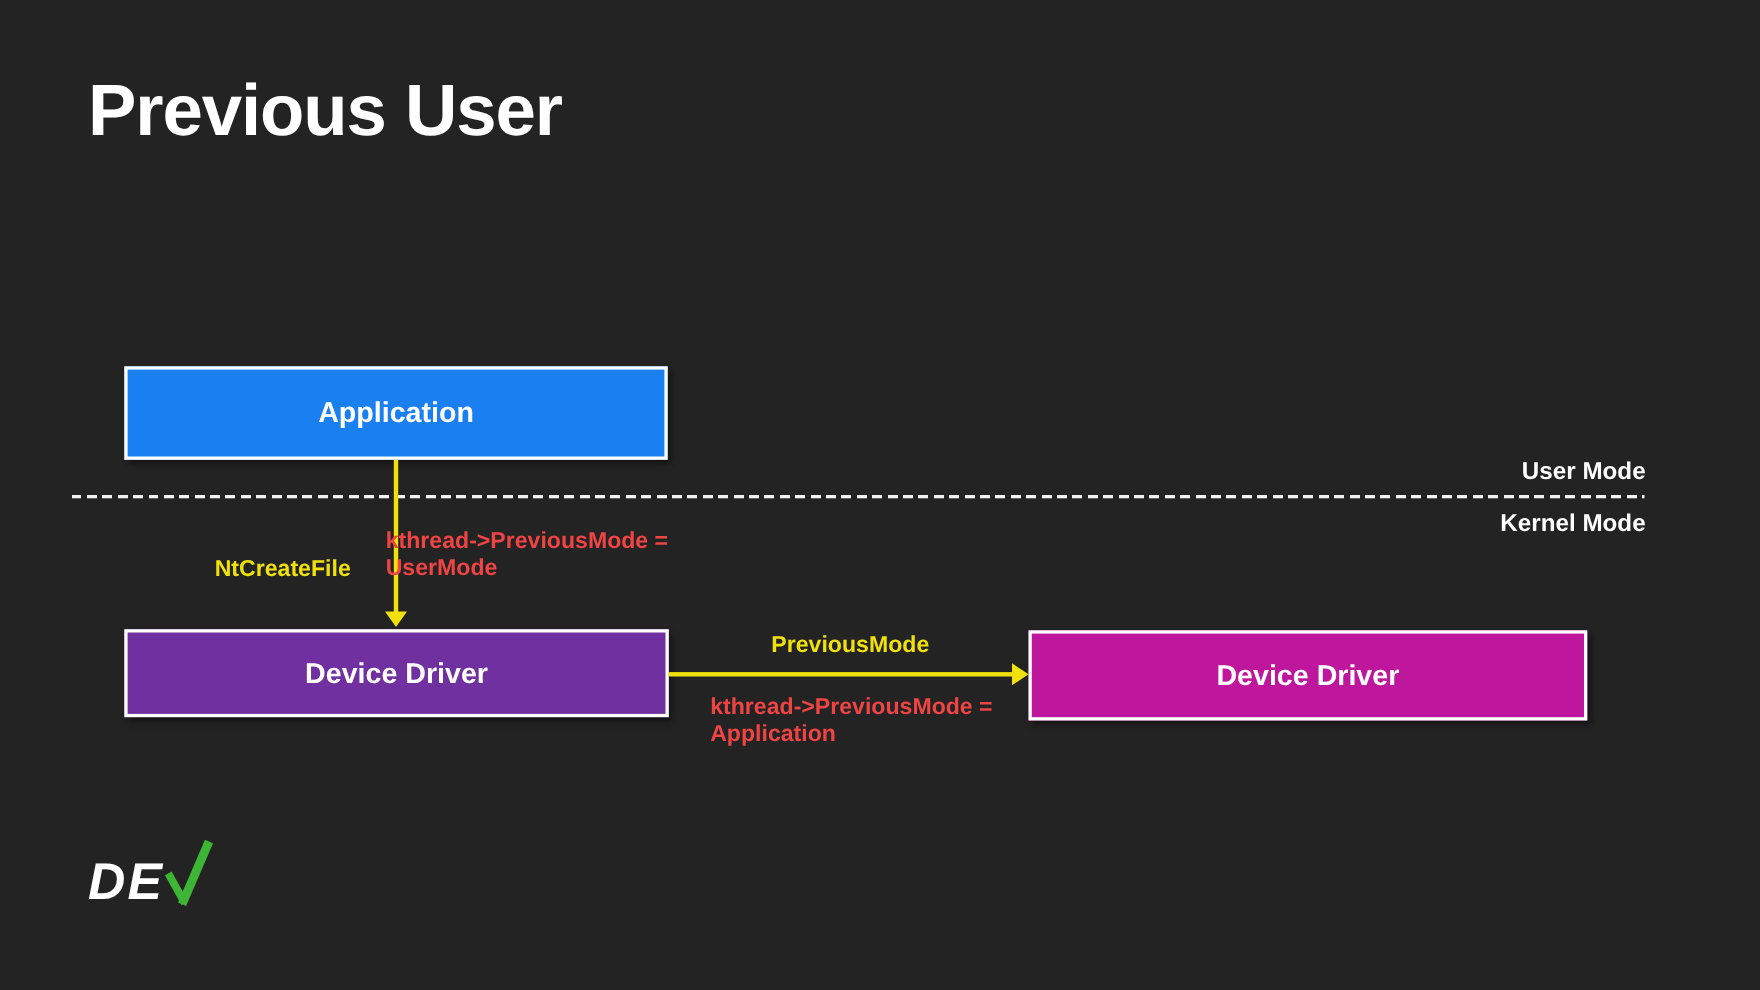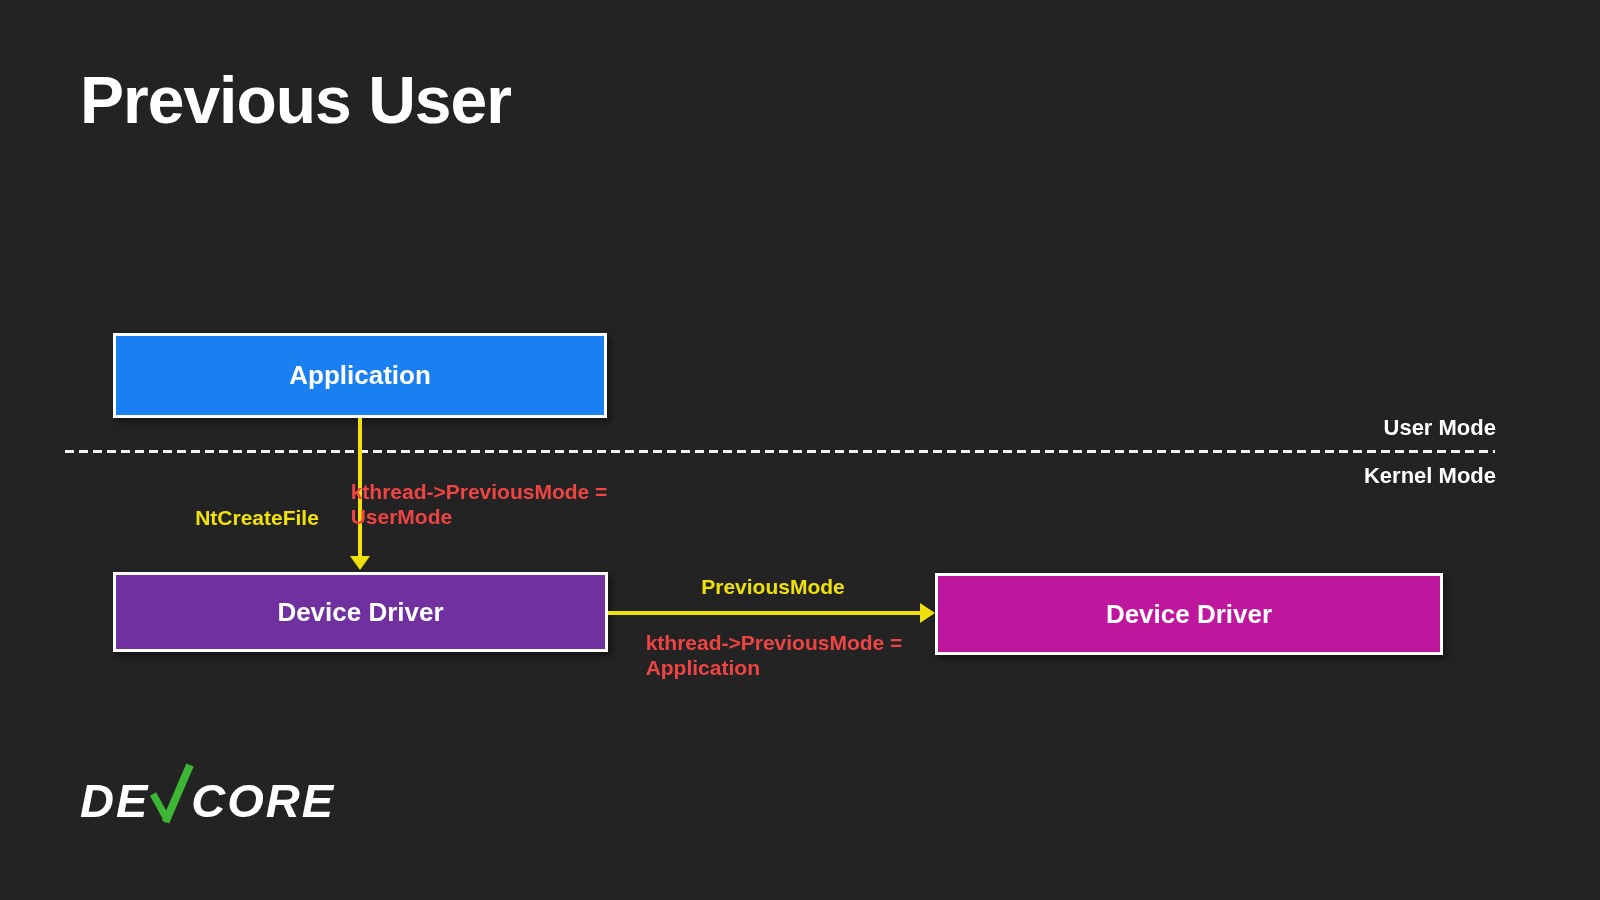--- a/index.html
+++ b/index.html
@@ -116,16 +116,15 @@
     <div>kthread-&gt;PreviousMode =</div>
     <div>Application</div>
   </div>
 
   <div class="logo">
     <span class="logo-text">DE</span>
     <svg class="logo-check" width="46" height="64" viewBox="0 0 46 64">
       <path d="M5 32 L20 59" stroke="#3DB535" stroke-width="7" fill="none"></path>
       <path d="M17.5 60 L42 3" stroke="#3DB535" stroke-width="8" fill="none"></path>
     </svg>
-    <span class="logo-text">CORE</span>
   </div>
 
 </div>
 
 </body></html>

